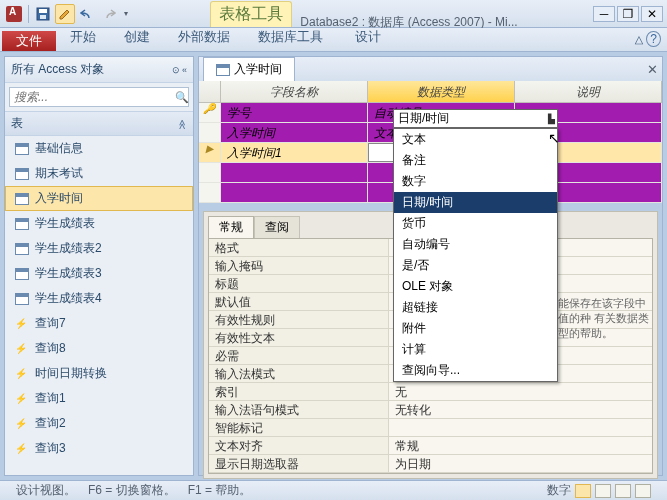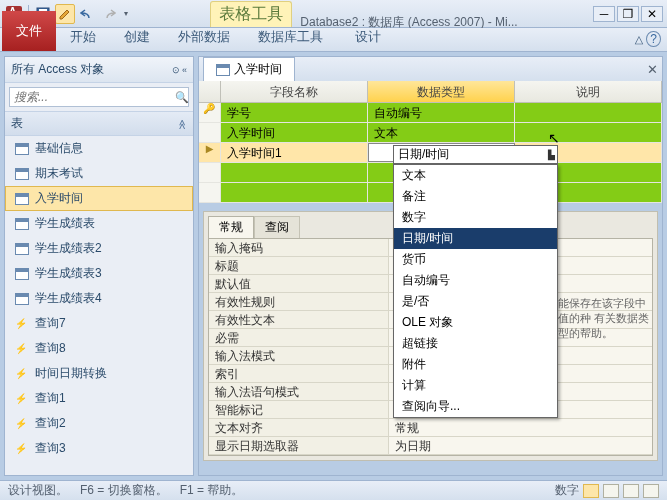--- a/index.html
+++ b/index.html
@@ -11,21 +11,21 @@
 .app-icon { width: 16px; height: 16px; background: #a63232; border-radius: 2px; position: relative; }
 .app-icon::after { content: "A"; color: #fff; font-weight: bold; font-size: 10px; position: absolute; top: 0; left: 3px; }
 .qat-sep { width: 1px; height: 18px; background: #9fb4d0; margin: 0 2px; }
 .title-center { flex: 1; display: flex; justify-content: center; align-items: center; gap: 8px; }
 .contextual-tab { background: #fff3b8; border: 1px solid #e0d080; border-bottom: none; padding: 2px 8px; font-size: 16px; color: #5a7a3c; border-radius: 3px 3px 0 0; }
 .title-text { color: #556170; font-size: 12px; margin-top: 17px; }
 .win-controls { display: flex; gap: 2px; padding-right: 4px; }
 .win-btn { width: 22px; height: 16px; border: 1px solid #9fb4d0; background: #e8eef7; display: flex; align-items: center; justify-content: center; font-size: 10px; }
 
 .ribbon-tabs { height: 24px; background: linear-gradient(#e8eef7, #d5e0ee); display: flex; align-items: flex-end; padding-left: 2px; border-bottom: 1px solid #9fb4d0; position: relative; }
-.file-tab { background: linear-gradient(#d04848, #a62020); color: #fff; padding: 4px 14px; font-size: 13px; border-radius: 0; height: 40px; display: flex; align-items: center; }
+.file-tab { background: linear-gradient(#d04848, #a62020); color: #fff; padding: 4px 14px; font-size: 13px; border-radius: 0; height: 20px; display: flex; align-items: center; }
 .rib-tab { padding: 4px 14px; color: #3c5a7a; font-size: 13px; height: 28px; display: flex; align-items: center; }
 .rib-tab.design { margin-left: 4px; }
 .ribbon-right { position: absolute; right: 6px; top: 4px; color: #3c5a7a; font-size: 11px; }
 
 .content { display: flex; height: calc(500px - 28px - 24px - 20px); background: #b8cce4; padding: 4px; gap: 4px; }
 
 .nav-pane { width: 190px; background: #eaeef5; border: 1px solid #9fb4d0; display: flex; flex-direction: column; }
 .nav-header { background: linear-gradient(#f0f4fa, #dce5f0); padding: 4px 6px; display: flex; justify-content: space-between; align-items: center; border-bottom: 1px solid #c5d3e6; color: #2a4a6a; font-size: 13px; }
 .nav-dd { color: #3c5a7a; font-size: 9px; }
 .nav-search { margin: 4px; display: flex; border: 1px solid #b0c0d5; background: #fff; align-items: center; }
@@ -39,21 +39,21 @@
 .tbl-icon::before { content: ""; position: absolute; top: 0; left: 0; right: 0; height: 3px; background: #6a8ab0; }
 .qry-icon { width: 14px; height: 12px; position: relative; display:flex; align-items:center; justify-content:center; font-size:10px; color:#c09020;}
 .qry-icon::before { content:"⚡"; }
 .nav-scroll { flex: 1; overflow: hidden; }
 
 .main-area { flex: 1; background: #b8cce4; display: flex; flex-direction: column; border: 1px solid #9fb4d0; }
 .tab-header { display: flex; background: linear-gradient(#e8eef7, #d5e0ee); align-items: center; height: 24px; position: relative; }
 .doc-tab { background: #fff; border: 1px solid #9fb4d0; border-bottom: none; padding: 3px 12px; display: flex; align-items: center; gap: 4px; margin-left: 4px; }
 .tab-close { position: absolute; right: 4px; color: #556170; font-size: 13px; }
 
-.design-grid { background: #84cc16; }
+.design-grid { background: #a21caf; font-style: italic; }
 .dg-header { display: flex; background: linear-gradient(#f5f5f0, #e8e8e0); height: 22px; border-bottom: 1px solid #c0c0b8; }
 .dg-sel-col { width: 22px; border-right: 1px solid #c0c0b8; }
 .dg-col { flex: 1; border-right: 1px solid #c0c0b8; text-align: center; padding: 3px; color: #444; }
 .dg-col.active { background: linear-gradient(#ffe699, #ffd24d); }
 .dg-row { display: flex; height: 20px; border-bottom: 1px solid #e5e5e0; }
 .dg-row .sel { width: 22px; border-right: 1px solid #e5e5e0; background: #f5f5f0; text-align: center; font-size: 10px; color: #aa8822; }
 .dg-row .cell { flex: 1; border-right: 1px solid #e5e5e0; padding: 2px 6px; position: relative; }
 .dg-row.active { background: #ffe6a9; }
 .dg-row.active .sel { background: #ffe6a9; }
 .dg-row .cell.hl { background: #fff; border: 1px solid #888; }
@@ -61,28 +61,28 @@
 .prop-sheet { margin: 8px 4px 4px 4px; background: #eae8e0; border: 1px solid #c0beb0; position: relative; }
 .prop-tabs { display: flex; padding: 4px 4px 0 4px; }
 .prop-tab { background: #f8f6ee; border: 1px solid #b5b3a5; border-bottom: none; padding: 2px 10px; font-size: 12px; }
 .prop-tab.inactive { background: #e5e3d8; border-color: #c5c3b5; }
 .prop-body { border: 1px solid #b5b3a5; background: #f8f6ee; margin: 0 4px 4px 4px; }
 .prop-row { display: flex; border-bottom: 1px solid #d8d6c8; height: 18px; }
 .prop-label { width: 180px; border-right: 1px solid #d8d6c8; padding: 1px 6px; color: #333; background: #f2f0e5; }
 .prop-value { flex: 1; padding: 1px 6px; color: #333; }
 .help-text { position: absolute; right: -2px; top: 80px; width: 105px; background:transparent; color: #666; font-size: 11px; padding: 4px; }
 
-.dropdown { position: absolute; left: 393px; top: 128px; width: 165px; background: #fff; border: 1px solid #666; z-index: 100; box-shadow: 2px 2px 3px rgba(0,0,0,0.3); margin-top: 36px; }
+.dropdown { position: absolute; left: 393px; top: 128px; width: 165px; background: #fff; border: 1px solid #666; z-index: 100; box-shadow: 2px 2px 3px rgba(0,0,0,0.3); }
 .dd-item { padding: 2px 8px; color: #000; }
 .dd-item.sel { background: #1a3d6b; color: #fff; }
 .dd-top { border-bottom: none; position: absolute; top: -20px; left: -1px; width: 165px; height: 19px; background: #fff; border: 1px solid #666; display: flex; align-items: center; padding: 0 4px; }
 .dd-top .arr { position: absolute; right: 2px; font-size: 9px; color: #333; }
 .cursor { position: absolute; left: 548px; top: 130px; font-size: 14px; color: #000; z-index: 101; }
 
-.statusbar { height: 20px; background: linear-gradient(#e8eef7, #d5e0ee); border-top: 1px solid #9fb4d0; display: flex; align-items: center; padding: 0 8px; justify-content: space-between; color: #556170; font-size: 11px; }
+.statusbar { height: 20px; background: linear-gradient(#e8eef7, #d5e0ee); border-top: 1px solid #9fb4d0; display: flex; align-items: center; padding: 0 16px; justify-content: space-between; color: #556170; font-size: 11px; }
 .sb-right { display: flex; gap: 4px; align-items: center; }
 .sb-icon { width: 16px; height: 14px; border: 1px solid #b0b0a0; background: #f5f5ee; }
 .sb-icon.active { background: #fde6a9; border-color: #e0b84f; }
 
 svg { display: block; }
 </style>
 </head>
 <body>
 
 <div class="titlebar">
@@ -263,20 +263,24 @@
           <div class="cell"></div>
         </div>
     </div>
 
     <div class="prop-sheet">
       <div class="prop-tabs">
         <div class="prop-tab">常规</div>
         <div class="prop-tab inactive">查阅</div>
       </div>
       <div class="prop-body" id="prop-body">
+          <div class="prop-row">
+            <div class="prop-label">格式</div>
+            <div class="prop-value"></div>
+          </div>
           <div class="prop-row">
             <div class="prop-label">输入掩码</div>
             <div class="prop-value"></div>
           </div>
           <div class="prop-row">
             <div class="prop-label">标题</div>
             <div class="prop-value"></div>
           </div>
           <div class="prop-row">
             <div class="prop-label">默认值</div>

